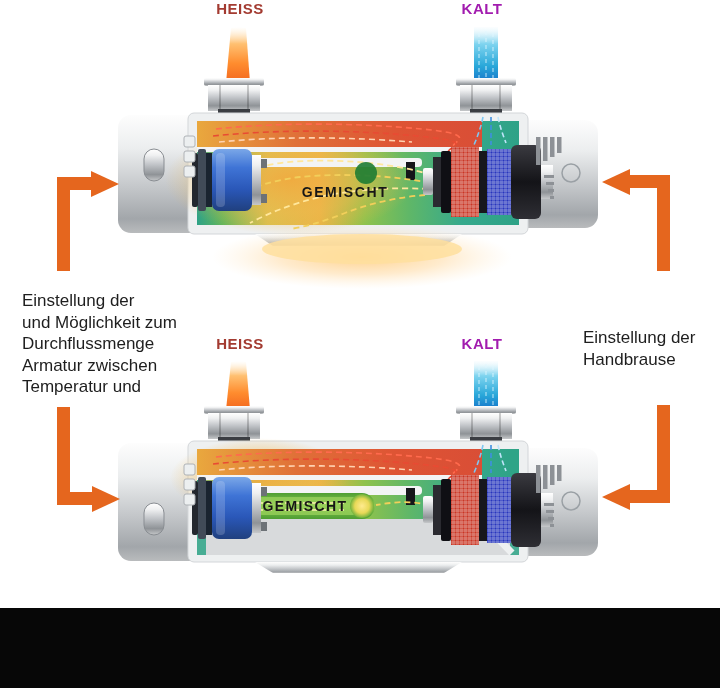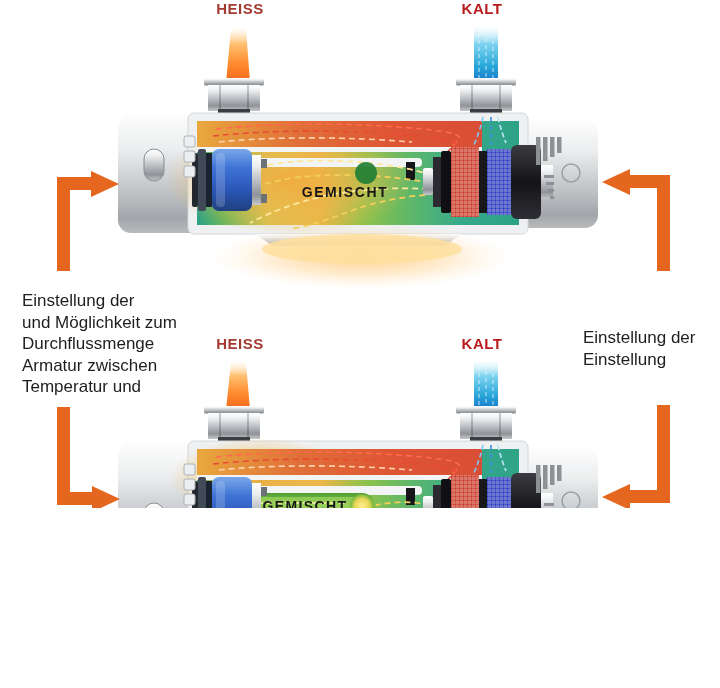--- a/index.html
+++ b/index.html
@@ -1,21 +1,21 @@
 <!DOCTYPE html>
 <html><head>
 <meta charset="utf-8">
 <style>
   html,body{margin:0;padding:0;background:#fff;}
-  .stage{position:relative;width:720px;height:508px;background:#fff;overflow:hidden;
+  .stage{position:relative;width:720px;height:688px;background:#fff;overflow:hidden;
          font-family:"Liberation Sans",sans-serif;}
   .stage svg{position:absolute;z-index:1;}
   .lbl{position:absolute;z-index:2;font-size:15px;font-weight:700;letter-spacing:.5px;text-align:center;}
   .lbl.hot{color:#A33B31;}
-  .lbl.cold{color:#b91c1c;}
+  .lbl.cold{color:#a21caf;}
   .note{position:absolute;z-index:2;color:#1e1e1e;font-size:17px;line-height:21.6px;margin-top:8px;}
   .note div{white-space:nowrap;}
   .arrow{position:absolute;z-index:3;}
   .bar{position:absolute;background:#E5661E;}
   .head{position:absolute;width:0;height:0;border-style:solid;border-color:transparent;}
   .head.right{border-width:13px 0 13px 28px;border-left-color:#E5661E;}
   .head.left{border-width:13px 28px 13px 0;border-right-color:#E5661E;}
   .footer{position:absolute;z-index:4;left:0;top:608px;width:720px;height:80px;background:#070707;}
   .brand{position:absolute;left:26px;top:616px;color:#fff;font-size:50px;font-weight:700;
          letter-spacing:-1px;transform:scaleX(.82);transform-origin:left top;line-height:1;}
@@ -344,21 +344,21 @@
 
   <div class="note" style="left:22px;top:282px;width:180px">
     <div>Einstellung der</div>
     <div>und Möglichkeit zum</div>
     <div>Durchflussmenge</div>
     <div>Armatur zwischen</div>
     <div>Temperatur und</div>
   </div>
   <div class="note" style="left:583px;top:319px;width:135px">
     <div>Einstellung der</div>
-    <div>Einstellung</div>
+    <div>Handbrause</div>
   </div>
 
   <div class="footer"></div>
   <span class="brand-tilde">~</span>
   <span class="brand">eisl</span>
   <span class="brand-tag">since 1980</span>
 
 </div>
 
 </body></html>

